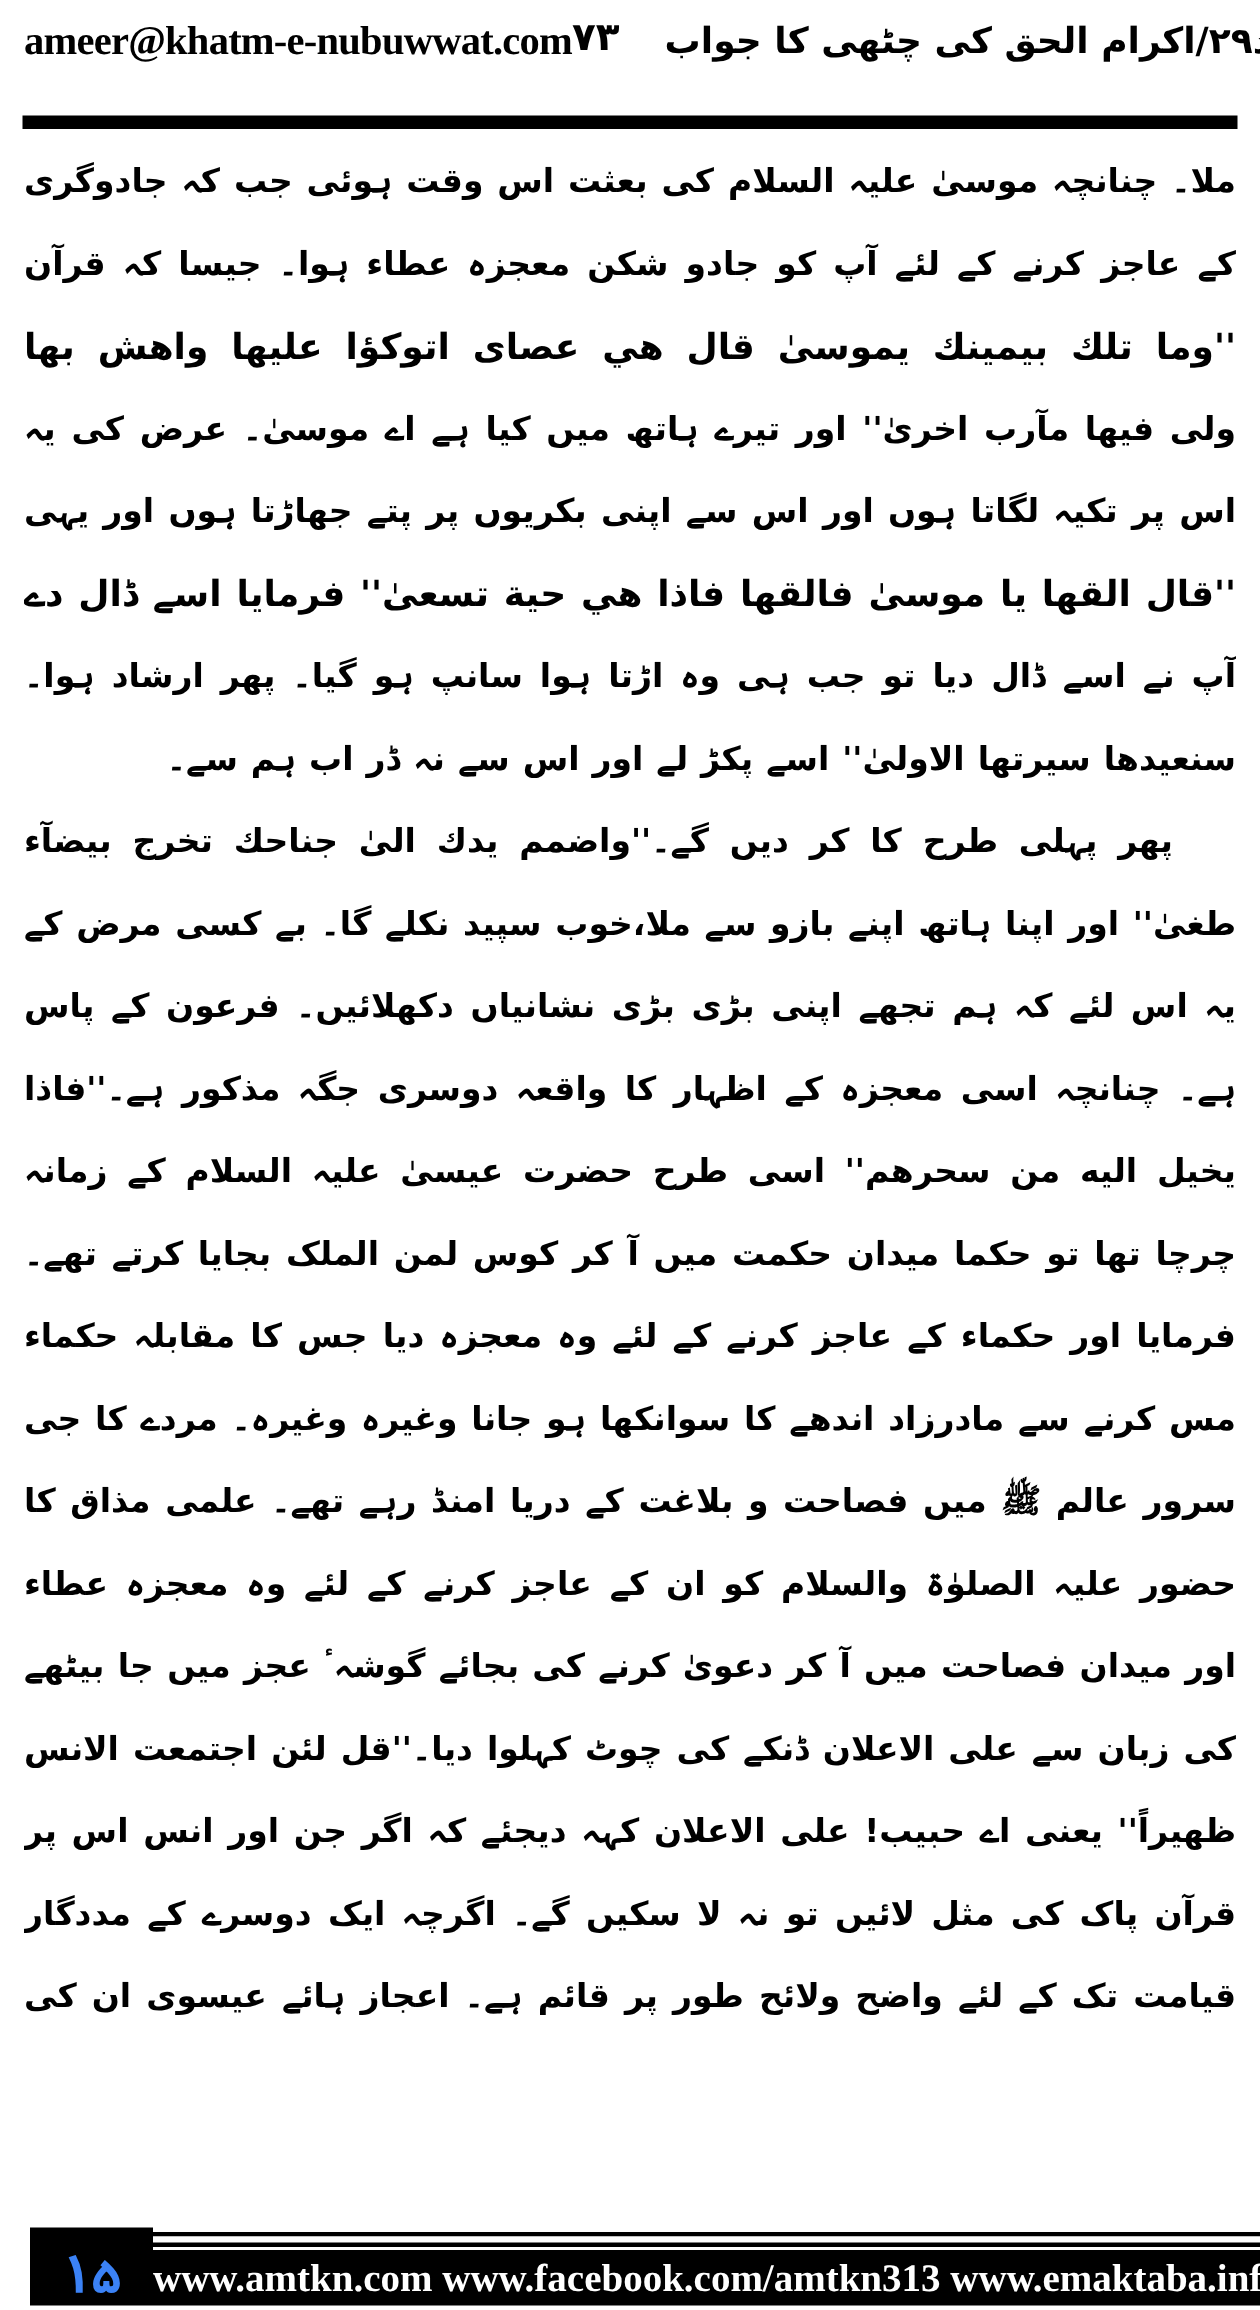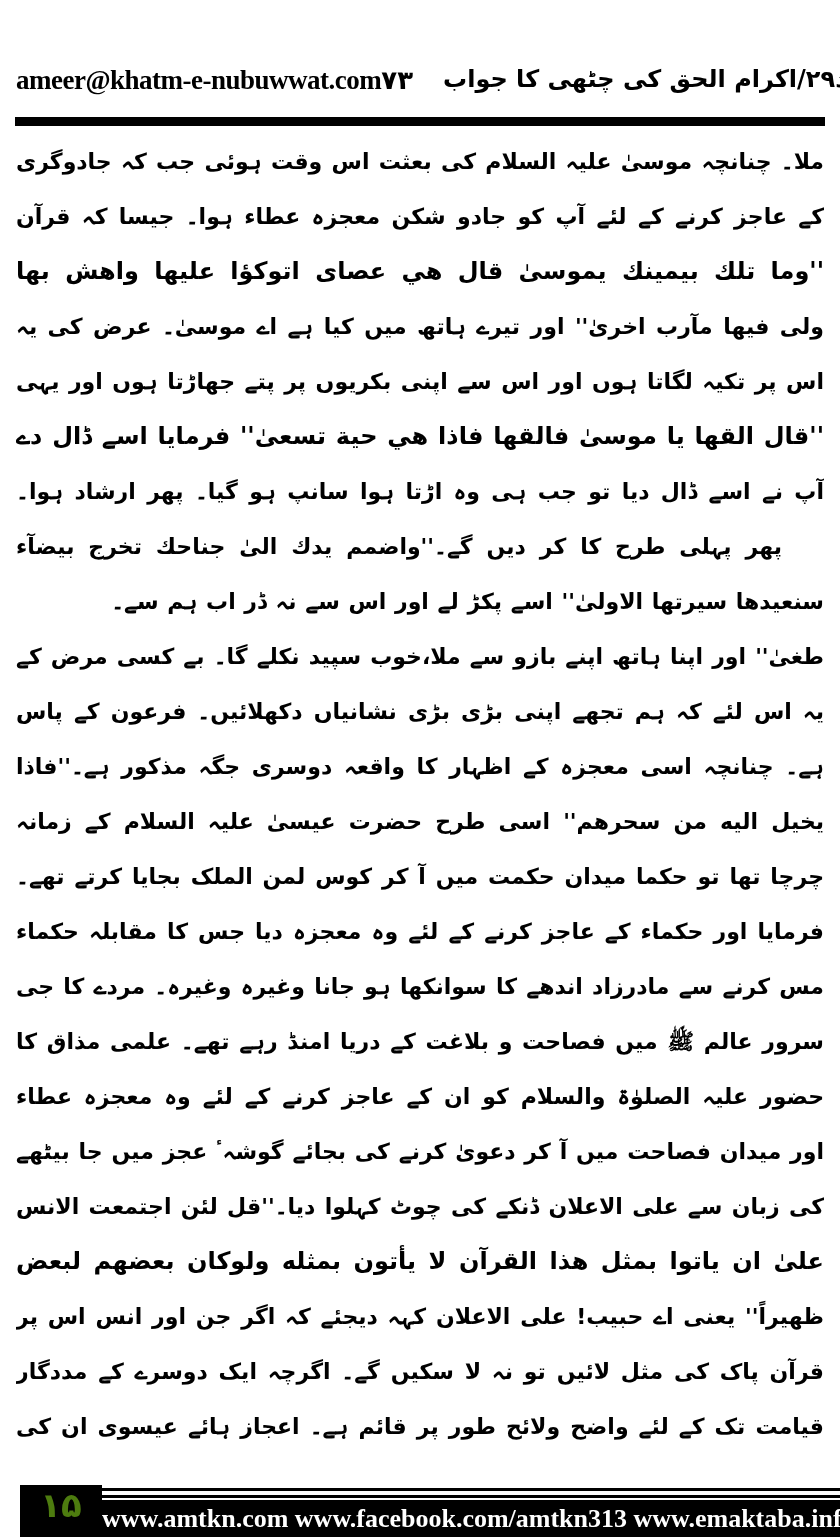--- a/index.html
+++ b/index.html
@@ -4,22 +4,22 @@
 <style>
   html,body { margin:0; padding:0; background:#e8e8e8; }
   .page {
     position:relative; width:840px; height:1540px; margin:0 auto;
     background:#ffffff; overflow:hidden;
     font-family:"DejaVu Sans", sans-serif; color:#000;
   }
   
   .header {
     direction:ltr;
-    display:flex; align-items:center; justify-content:space-between;
-    padding:12px 16px 0 16px; height:56px;margin-top:40px;
+    display:flex; align-items:flex-start; justify-content:space-between;
+    padding:12px 16px 0 16px; height:56px;
   }
   .email {
     font-family:"Liberation Serif", serif; font-weight:700; font-size:27px;
     letter-spacing:-0.5px; white-space:nowrap;
   }
   .pnum-top {
     font-family:"DejaVu Sans", sans-serif; font-weight:700; font-size:26px;
     line-height:1; padding:0 30px 0 0;
   }
   .title {
@@ -37,24 +37,24 @@
   }
   .line.arabic { font-size:24px; letter-spacing:0.5px; }
   .line.short  { text-align-last:right; }
   .line.indent { padding-right:42px; }
   
   .footer {
     position:absolute; left:0; right:0; bottom:0; height:56px;
     direction:ltr; display:flex; align-items:flex-end;
   }
   .page-box {
-    width:82px; height:52px; background:#000; color:#4d7c0f;
+    width:82px; height:52px; background:#000; color:#3b82f6;
     margin:0 0 3px 20px; flex:0 0 auto;
-    display:flex; align-items:flex-start; justify-content:center;
-    font-size:34px; font-weight:700;
+    display:flex; align-items:flex-end; justify-content:center;
+    font-size:34px; font-weight:700;font-family:Liberation Serif, serif;
   }
   .bar-wrap { flex:1; margin:0 15px 3px 0; }
   .thin-rule { height:3px; background:#000; }
   .rule-gap  { height:4px; background:#fff; }
   .links-bar {
     margin-top:2px; background:#000; height:37px; color:#fff;
     display:flex; align-items:center; justify-content:center;
     font-family:"Liberation Serif", serif; font-weight:700; font-size:26px;
     white-space:nowrap;
   }
@@ -73,34 +73,33 @@
   <div class="header-rule"></div>
 
   <div class="bodytext">
     <p class="line">ملا۔ چنانچہ موسیٰ علیہ السلام کی بعثت اس وقت ہوئی جب کہ جادوگری کے فن کو چرچا تھا۔ چنانچہ ان</p>
     <p class="line">کے عاجز کرنے کے لئے آپ کو جادو شکن معجزہ عطاء ہوا۔ جیسا کہ قرآن پاک میں ارشاد ہے۔</p>
     <p class="line arabic">''وما تلك بيمينك يموسیٰ قال هي عصای اتوكؤا عليها واهش بها علیٰ غنمی</p>
     <p class="line">ولی فيها مآرب اخریٰ'' اور تیرے ہاتھ میں کیا ہے اے موسیٰ۔ عرض کی یہ میرا عصا ہے۔ میں</p>
     <p class="line">اس پر تکیہ لگاتا ہوں اور اس سے اپنی بکریوں پر پتے جھاڑتا ہوں اور یہی میرے اس میں کام ہیں۔</p>
     <p class="line arabic">''قال القها يا موسیٰ فالقها فاذا هي حية تسعیٰ'' فرمایا اسے ڈال دے اے موسیٰ تو</p>
     <p class="line">آپ نے اسے ڈال دیا تو جب ہی وہ اڑتا ہوا سانپ ہو گیا۔ پھر ارشاد ہوا۔ ''خذها ولا تخف</p>
+    <p class="line short">سنعيدها سيرتها الاولیٰ'' اسے پکڑ لے اور اس سے نہ ڈر اب ہم سے۔</p>
     <p class="line indent">پھر پہلی طرح کا کر دیں گے۔''واضمم يدك الیٰ جناحك تخرج بيضآء</p>
-    <p class="line short">سنعيدها سيرتها الاولیٰ'' اسے پکڑ لے اور اس سے نہ ڈر اب ہم سے۔</p>
     <p class="line">طغیٰ'' اور اپنا ہاتھ اپنے بازو سے ملا،خوب سپید نکلے گا۔ بے کسی مرض کے یہ ایک اور نشانی ہے۔</p>
     <p class="line">یہ اس لئے کہ ہم تجھے اپنی بڑی بڑی نشانیاں دکھلائیں۔ فرعون کے پاس جا اس نے سرکشی کی</p>
     <p class="line">ہے۔ چنانچہ اسی معجزہ کے اظہار کا واقعہ دوسری جگہ مذکور ہے۔''فاذا حبالهم وعصيهم</p>
     <p class="line">يخيل اليه من سحرهم'' اسی طرح حضرت عیسیٰ علیہ السلام کے زمانہ میں حکمت یونان کا</p>
     <p class="line">چرچا تھا تو حکما میدان حکمت میں آ کر کوس لمن الملک بجایا کرتے تھے۔ اللہ نے آپ کو مبعوث</p>
     <p class="line">فرمایا اور حکماء کے عاجز کرنے کے لئے وہ معجزہ دیا جس کا مقابلہ حکماء زمانہ نہ کر سکے۔ یعنی محض</p>
     <p class="line">مس کرنے سے مادرزاد اندھے کا سوانکھا ہو جانا وغیرہ وغیرہ۔ مردے کا جی اٹھنا۔ زمانہ</p>
     <p class="line">سرور عالم ﷺ میں فصاحت و بلاغت کے دریا امنڈ رہے تھے۔ علمی مذاق کا ستارہ اوج پر تھا تو</p>
     <p class="line">حضور علیہ الصلوٰۃ والسلام کو ان کے عاجز کرنے کے لئے وہ معجزہ عطاء ہوا کہ فصحاء و بلغاء عرب دبے لچے رہ گئے</p>
     <p class="line">اور میدان فصاحت میں آ کر دعویٰ کرنے کی بجائے گوشہٴ عجز میں جا بیٹھے اور خدا نے اپنے محبوب</p>
     <p class="line">کی زبان سے علی الاعلان ڈنکے کی چوٹ کہلوا دیا۔''قل لئن اجتمعت الانس والجن</p>
-    <p class="line arabic">علیٰ ان ياتوا بمثل هذا القرآن لا يأتون بمثله ولوكان بعضهم لبعض</p>
     <p class="line">ظهيراً'' یعنی اے حبیب! علی الاعلان کہہ دیجئے کہ اگر جن اور انس اس پر جمع ہو جائیں کہ اس</p>
     <p class="line">قرآن پاک کی مثل لائیں تو نہ لا سکیں گے۔ اگرچہ ایک دوسرے کے مددگار بن جائیں اور یہ معجزہ</p>
     <p class="line">قیامت تک کے لئے واضح ولائح طور پر قائم ہے۔ اعجاز ہائے عیسوی ان کی ذات کے ساتھ</p>
   </div>
 
   <div class="footer">
     <div class="page-box">
       <span>۱۵</span>
     </div>
     <div class="bar-wrap">

